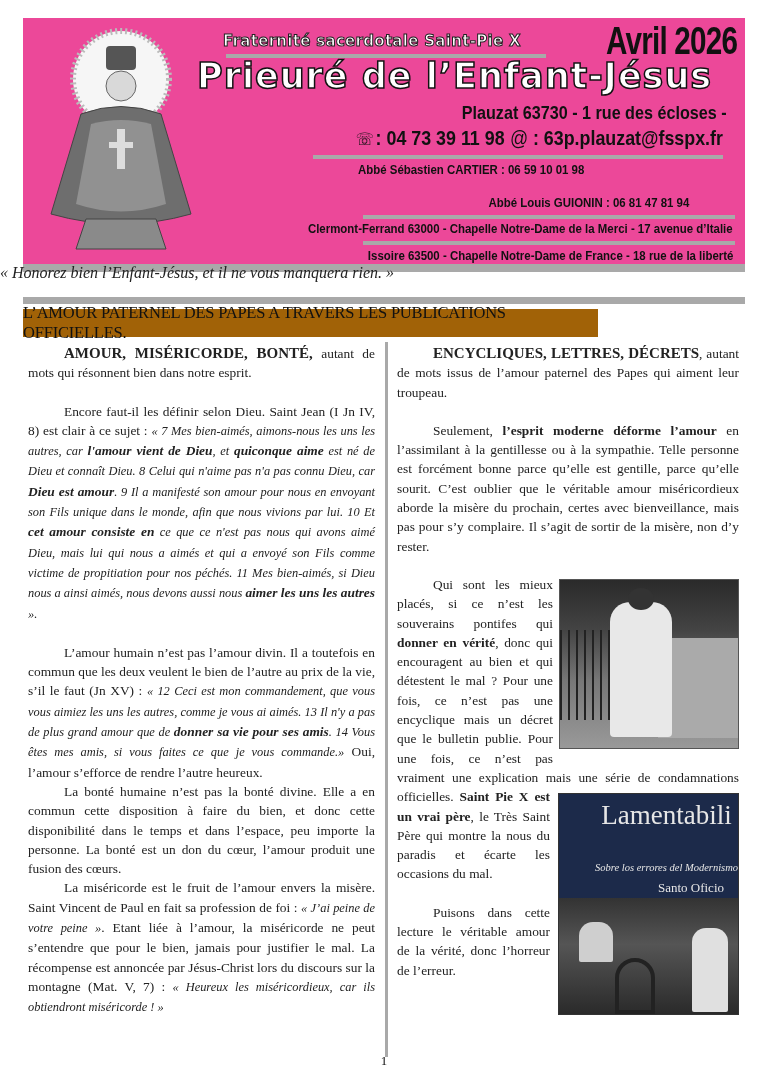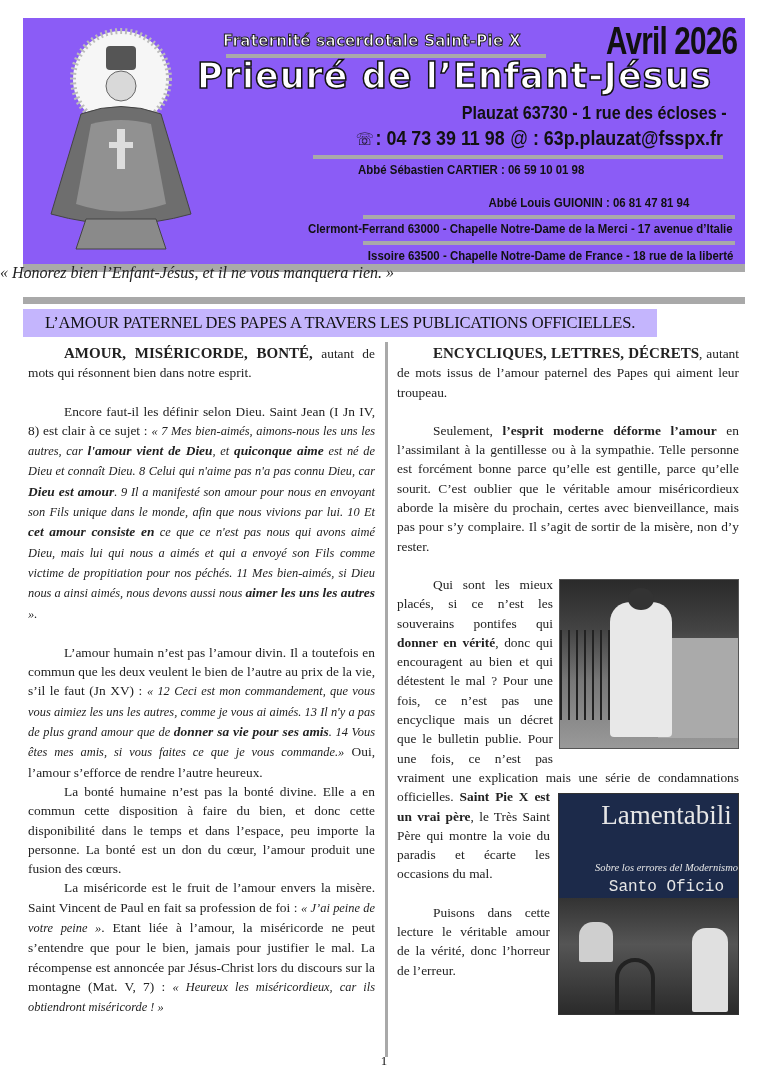--- a/index.html
+++ b/index.html
@@ -1,20 +1,20 @@
 <!DOCTYPE html>
 <html><head>
 <meta charset="utf-8">
 <style>
   * { box-sizing: border-box; margin: 0; padding: 0; }
   html, body { width: 768px; height: 1086px; background: #ffffff; overflow: hidden; }
   body { position: relative; font-family: "Liberation Serif", serif; color: #1a1a1a; }
 
   
-  .header { position: absolute; left: 23px; top: 18px; width: 722px; height: 250px; background: #8b5cf6; }
+  .header { position: absolute; left: 23px; top: 18px; width: 722px; height: 250px; background: #ec4899; }
   .logo { position: absolute; left: 18px; top: 6px; width: 160px; height: 235px; }
   .frat { position: absolute; left: 200px; top: 14px; font-family: "DejaVu Sans", sans-serif; font-weight: bold; font-size: 15px; color: #ffffff; -webkit-text-stroke: 1px #222; letter-spacing: 0.3px; }
   .rule1 { position: absolute; left: 203px; top: 36px; width: 320px; height: 4px; background: #a9a9a9; }
   .month { position: absolute; right: 8px; top: 2px; font-family: "Liberation Sans", sans-serif; font-weight: bold; font-size: 38px; color: #111; transform: scaleX(0.78); transform-origin: right top; letter-spacing: -1px; }
   .prieure { position: absolute; left: 174px; top: 38px; font-family: "DejaVu Sans", sans-serif; font-weight: bold; font-size: 35px; color: #ffffff; -webkit-text-stroke: 1.5px #111; letter-spacing: 1px; }
   .addr { position: absolute; right: 18px; top: 84px; font-family: "Liberation Sans", sans-serif; font-weight: bold; font-size: 19px; color: #111; transform: scaleX(0.85); transform-origin: right top; }
   .contact { position: absolute; right: 22px; top: 108px; font-family: "Liberation Sans", sans-serif; font-weight: bold; font-size: 21px; color: #111; transform: scaleX(0.85); transform-origin: right top; white-space: nowrap; }
   .contact .phone-ic { font-size: 17px; font-weight: normal; margin-right: 2px; }
   .contact .at { font-style: italic; font-weight: normal; margin: 0 6px; }
   .rule2 { position: absolute; left: 290px; top: 137px; width: 410px; height: 4px; background: #a9a9a9; }
@@ -23,21 +23,21 @@
   .abbe2 { right: 56px; top: 177px; transform-origin: right top; }
   .rule3 { position: absolute; left: 340px; top: 197px; width: 372px; height: 4px; background: #a9a9a9; }
   .clermont { right: 12px; top: 203px; transform-origin: right top; }
   .rule4 { position: absolute; left: 340px; top: 223px; width: 372px; height: 4px; background: #a9a9a9; }
   .issoire { right: 12px; top: 230px; transform-origin: right top; }
 
   .bar-top { position: absolute; left: 23px; top: 264px; width: 722px; height: 8px; background: #a9a9a9; }
   .motto { position: absolute; left: 0; width: 768px; top: 264px; text-align: left; font-family: "Liberation Serif", serif; font-style: italic; font-size: 16px; color: #222; }
   .bar-bottom { position: absolute; left: 23px; top: 297px; width: 722px; height: 7px; background: #a9a9a9; }
 
-  .section-title { position: absolute; left: 23px; top: 309px; width: 634px; height: 28px; background: #c4b5fd; display: flex; align-items: center; justify-content: center; font-family: "Liberation Serif", serif; font-size: 16.5px; color: #111; letter-spacing: -0.2px; }
+  .section-title { position: absolute; left: 23px; top: 309px; width: 575px; height: 28px; background: #a16207; display: flex; align-items: center; justify-content: center; font-family: "Liberation Serif", serif; font-size: 16.5px; color: #111; letter-spacing: -0.2px; }
 
   
   .col { position: absolute; top: 344px; font-size: 13.4px; line-height: 19.3px; text-align: justify; color: #222; }
   .col-left { left: 28px; width: 347px; }
   .col-right { left: 397px; width: 342px; }
   .divider { position: absolute; left: 385px; top: 342px; width: 3px; height: 715px; background: #a9a9a9; }
   .col p { margin-bottom: 19px; }
   .col p.tight { margin-bottom: 0; }
   .indent { text-indent: 36px; }
   .lead { font-weight: bold; font-size: 15px; }
@@ -47,21 +47,21 @@
 
   .photo1 { float: right; width: 180px; height: 170px; margin: 4px 0 4px 6px; background: linear-gradient(180deg,#2a2a2a 0%,#444 30%,#777 60%,#999 100%); position: relative; border: 1px solid #555; }
   .photo1 .figure { position: absolute; left: 50px; top: 22px; width: 62px; height: 135px; background: #e8e8e8; border-radius: 20px 20px 4px 4px; }
   .photo1 .head { position: absolute; left: 68px; top: 8px; width: 26px; height: 22px; background: #333; border-radius: 50%; }
   .photo1 .wall { position: absolute; right: 0; top: 58px; width: 80px; height: 100px; background: #aaa; }
   .photo1 .fence { position: absolute; left: 0; top: 50px; width: 50px; height: 90px; background: repeating-linear-gradient(90deg,#222 0 2px,transparent 2px 8px); }
 
   .book { float: right; width: 181px; height: 222px; margin: 6px 0 12px 8px; background: #1c2a4a; position: relative; border: 1px solid #333; }
   .book .b-title { position: absolute; left: 0; right: 0; top: 12px; text-align: center; font-family: "Liberation Serif", serif; font-size: 27px; color: #e6e6e6; }
   .book .b-sub { position: absolute; left: 0; right: 0; top: 64px; text-align: right; font-family: "Liberation Serif", serif; font-style: italic; font-size: 10.5px; color: #e6e6e6; }
-  .book .b-auth { position: absolute; right: 14px; top: 84px; font-family: Liberation Mono, monospace; font-size: 16px; color: #e6e6e6; }
+  .book .b-auth { position: absolute; right: 14px; top: 84px; font-family: Liberation Serif, serif; font-size: 13px; color: #e6e6e6; }
   .book .b-img { position: absolute; left: 0; right: 0; bottom: 0; height: 116px; background: linear-gradient(180deg,#333 0%,#555 40%,#2a2a2a 100%); }
   .book .b-img .p1 { position: absolute; left: 20px; top: 24px; width: 34px; height: 40px; background: #cfcfcf; border-radius: 14px 14px 2px 2px; }
   .book .b-img .p2 { position: absolute; right: 10px; top: 30px; width: 36px; height: 84px; background: #e0e0e0; border-radius: 14px 14px 2px 2px; }
   .book .b-img .chair { position: absolute; left: 56px; top: 60px; width: 40px; height: 56px; border: 4px solid #222; border-radius: 20px 20px 0 0; }
 
   .page-num { position: absolute; left: 0; width: 768px; top: 1053px; text-align: center; font-size: 13px; color: #111; }
 </style>
 </head>
 <body>
 
@@ -123,18 +123,18 @@
     <span class="book">
       <span class="b-title">Lamentabili</span>
       <span class="b-sub">Sobre los errores del Modernismo</span>
       <span class="b-auth">Santo Oficio</span>
       <span class="b-img">
           <span class="p1"></span>
           <span class="chair"></span>
           <span class="p2"></span>
         </span>
     </span>
-    <span class="bd">Saint Pie X est un vrai père</span><span>, le Très Saint Père qui montre la voie du paradis et écarte les occasions du mal.</span>
+    <span class="bd">Saint Pie X est un vrai père</span><span>, le Très Saint Père qui montre la nous du paradis et écarte les occasions du mal.</span>
   </p>
   <p class="indent">Puisons dans cette lecture le véritable amour de la vérité, donc l’horreur de l’erreur.</p>
 </div>
 
 <div class="page-num">1</div>
 
 </body></html>

